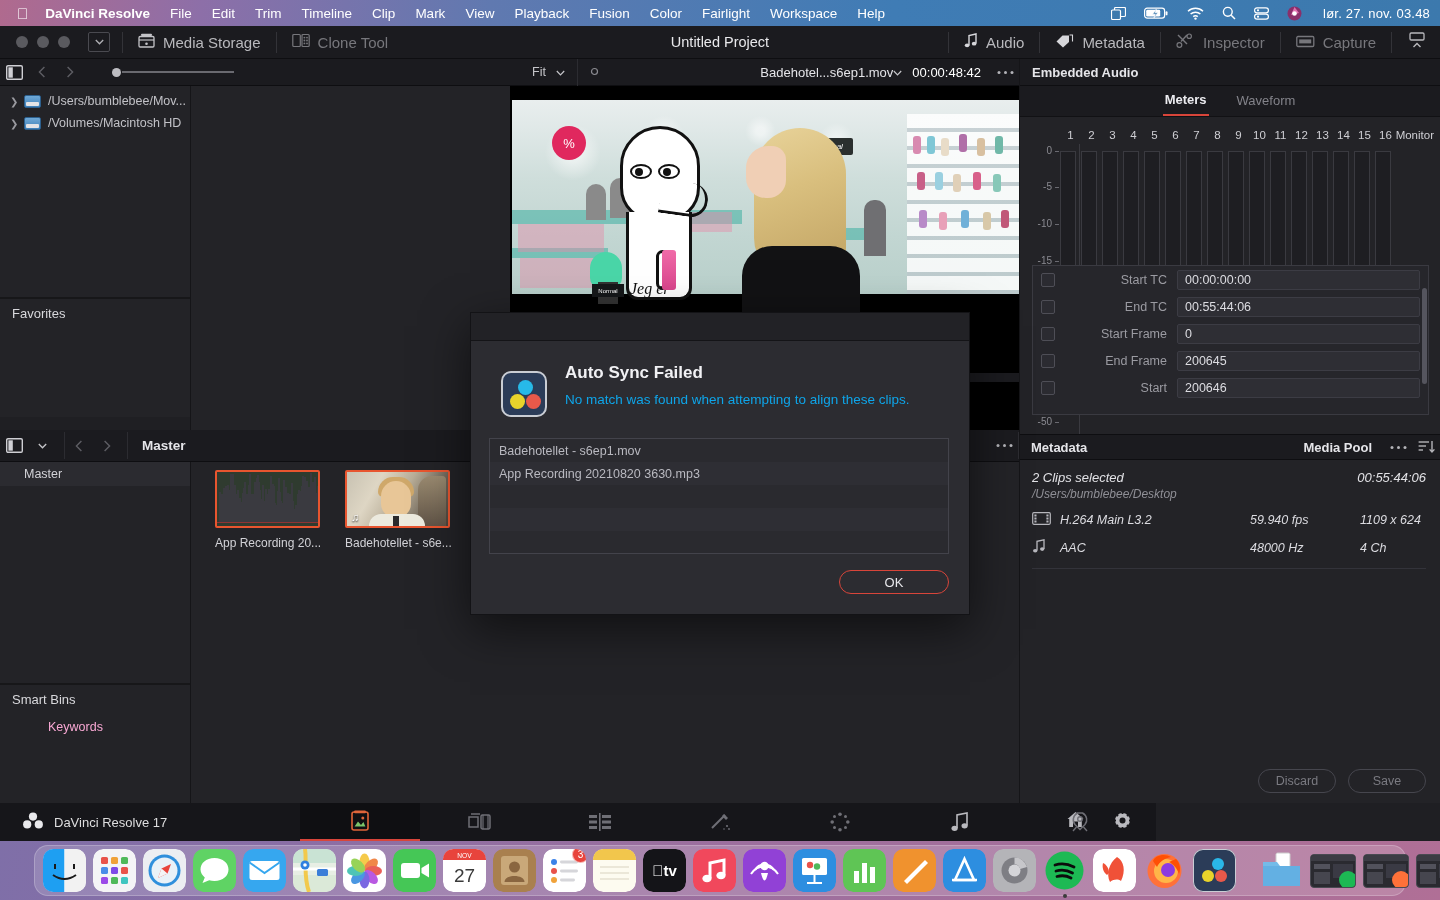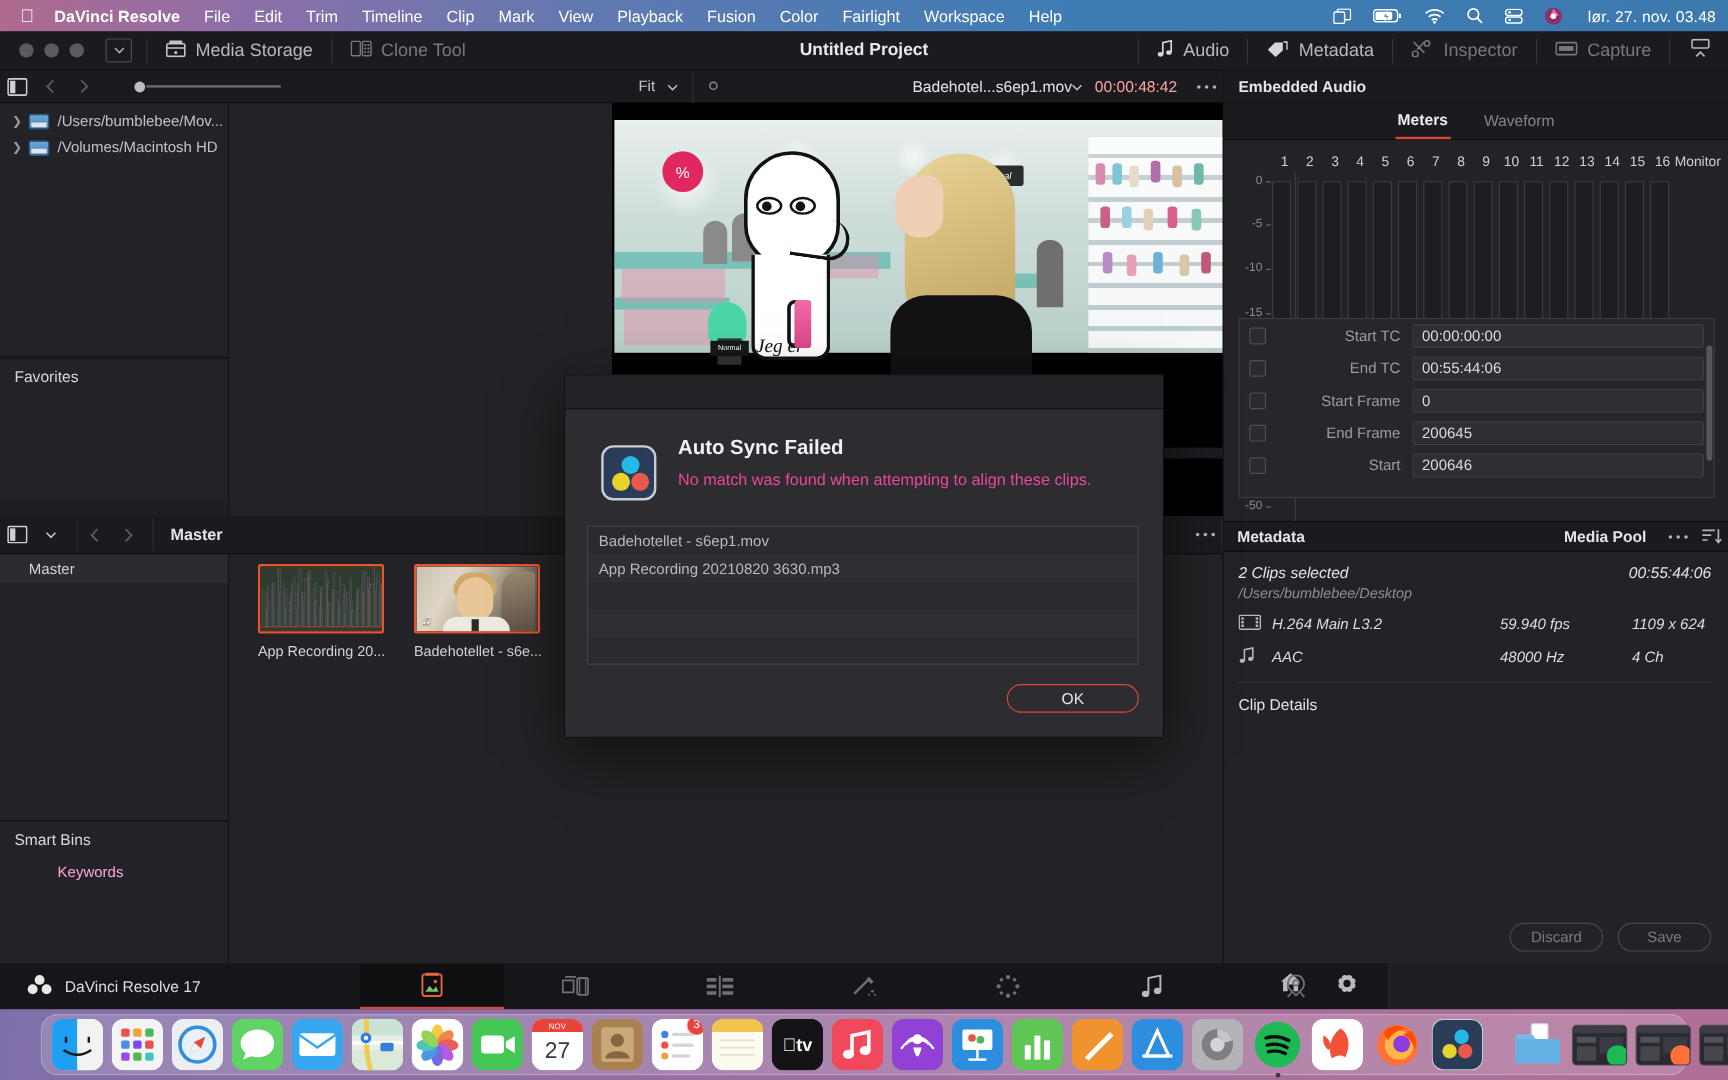--- a/index.html
+++ b/index.html
@@ -39,21 +39,21 @@
     padding: 0 13px; color: #b9b9bd; font-size: 15px; white-space: nowrap;
   }
   .tb-btn.dim { color: #77777c; }
   .tb-chev {
     width: 22px; height: 20px; border: 1px solid #4a4a50; border-radius: 2px;
     display: flex; align-items: center; justify-content: center; margin: 0 10px 0 4px;
     color: #b0b0b4; font-size: 9px;
   }
   .proj-title {
     position: absolute; left: 0; right: 0; text-align: center; font-size: 14.5px;
-    color: #e9e9ec; font-weight: bold; pointer-events: none;
+    color: #e9e9ec; font-weight: normal; pointer-events: none;
   }
   .tb-right { margin-left: auto; display: flex; align-items: center; }
 
   
   .mstrip {
     position: absolute; left: 0; top: 59px; width: 1019px; height: 27px;
     background: #1b1b1f; display: flex; align-items: center;
     border-bottom: 1px solid #0e0e11;
   }
   .ic-btn {
@@ -67,21 +67,21 @@
   .vline { width: 1px; height: 27px; background: #2c2c31; }
 
   
   .vstrip {
     position: absolute; left: 510px; top: 59px; width: 509px; height: 27px;
     background: #1b1b1f; display: flex; align-items: center;
     border-bottom: 1px solid #0e0e11; font-size: 12.5px; color: #c6c6ca;
   }
   .vstrip .fit { padding: 0 10px 0 22px; }
   .vstrip .clipname { flex: 1; text-align: right; color: #e4e4e8; font-size: 13px; }
-  .vstrip .tc { padding: 0 10px; color: #fca5a5; font-size: 13px; }
+  .vstrip .tc { padding: 0 10px; color: #ffffff; font-size: 13px; }
 
   
   .browser {
     position: absolute; left: 0; top: 86px; width: 190px; height: 224px;
     background: #232327; padding-top: 4px;
   }
   .brow { display: flex; align-items: center; height: 22px; padding-left: 10px; font-size: 12.5px; color: #c2c2c7; }
   .brow .tw { width: 14px; color: #9a9aa0; font-size: 10px; }
   .hd-ic {
     width: 17px; height: 13px; border-radius: 2px; margin-right: 7px; flex: none;
@@ -262,21 +262,21 @@
   .dlg { position:absolute; left:470px; top:312px; width:500px; height:303px; background:#2c2c31;
     border:1px solid #131316; box-shadow: 0 14px 44px rgba(0,0,0,.55); z-index:50; }
   .dlg-tb { height:28px; background:#222226; border-bottom:1px solid #141417; }
   .dlg-body { padding: 22px 24px 0 24px; display:flex; }
   .dlg-icon { width:46px; height:46px; border-radius:10px; background:#2b3c58; border:2px solid #c9cdd4; position:relative; flex:none; margin: 8px 18px 0 6px; }
   .dlg-icon i { position:absolute; width:15px; height:15px; border-radius:50%; display:block; }
   .dlg-icon .c1 { background:#27b9e8; left:15px; top:7px; }
   .dlg-icon .c2 { background:#e8d32b; left:7px; top:21px; }
   .dlg-icon .c3 { background:#e8594a; left:23px; top:21px; }
   .dlg-title { font-size:17px; font-weight:bold; color:#f1f1f4; }
-  .dlg-msg { font-size:13.5px; color:#ec4899; margin-top: 9px; }
+  .dlg-msg { font-size:13.5px; color:#0ea5e9; margin-top: 9px; }
   .dlg-list { position:absolute; left:489px; top:438px; width:460px; height:116px; border:1px solid #43434b; background:#2a2a2f; z-index:51; }
   .dlg-li { height:23px; display:flex; align-items:center; padding-left:9px; font-size:12.5px; color:#b9b9c0; }
   .dlg-li.alt { background:#2e2e34; }
   .dlg-ok { position:absolute; left:839px; top:570px; width:110px; height:24px; border:1px solid #d8453a; border-radius:12px;
     display:flex; align-items:center; justify-content:center; font-size:13px; color:#e7e7eb; z-index:51; }
 </style>
 </head>
 <body>
 
 <div id="root">
@@ -922,21 +922,20 @@
               <ellipse cx="3.2" cy="11.7" rx="2.2" ry="1.8" fill="#b7b7bd"></ellipse>
               <ellipse cx="10.2" cy="10.1" rx="2.2" ry="1.8" fill="#b7b7bd"></ellipse>
             </svg>
         </span>
         <span class="nm">AAC</span>
         <span class="mid">48000 Hz</span>
         <span>4 Ch</span>
       </div>
       <div class="md-div"></div>
     </div>
-    <div class="cd-title">Clip Details</div>
 
     <div class="cd-box">
       <div class="cd-row">
         <span class="cd-chk"></span>
         <span class="cd-lbl">Start TC</span>
         <span class="cd-val">00:00:00:00</span>
       </div>
       <div class="cd-row">
         <span class="cd-chk"></span>
         <span class="cd-lbl">End TC</span>

